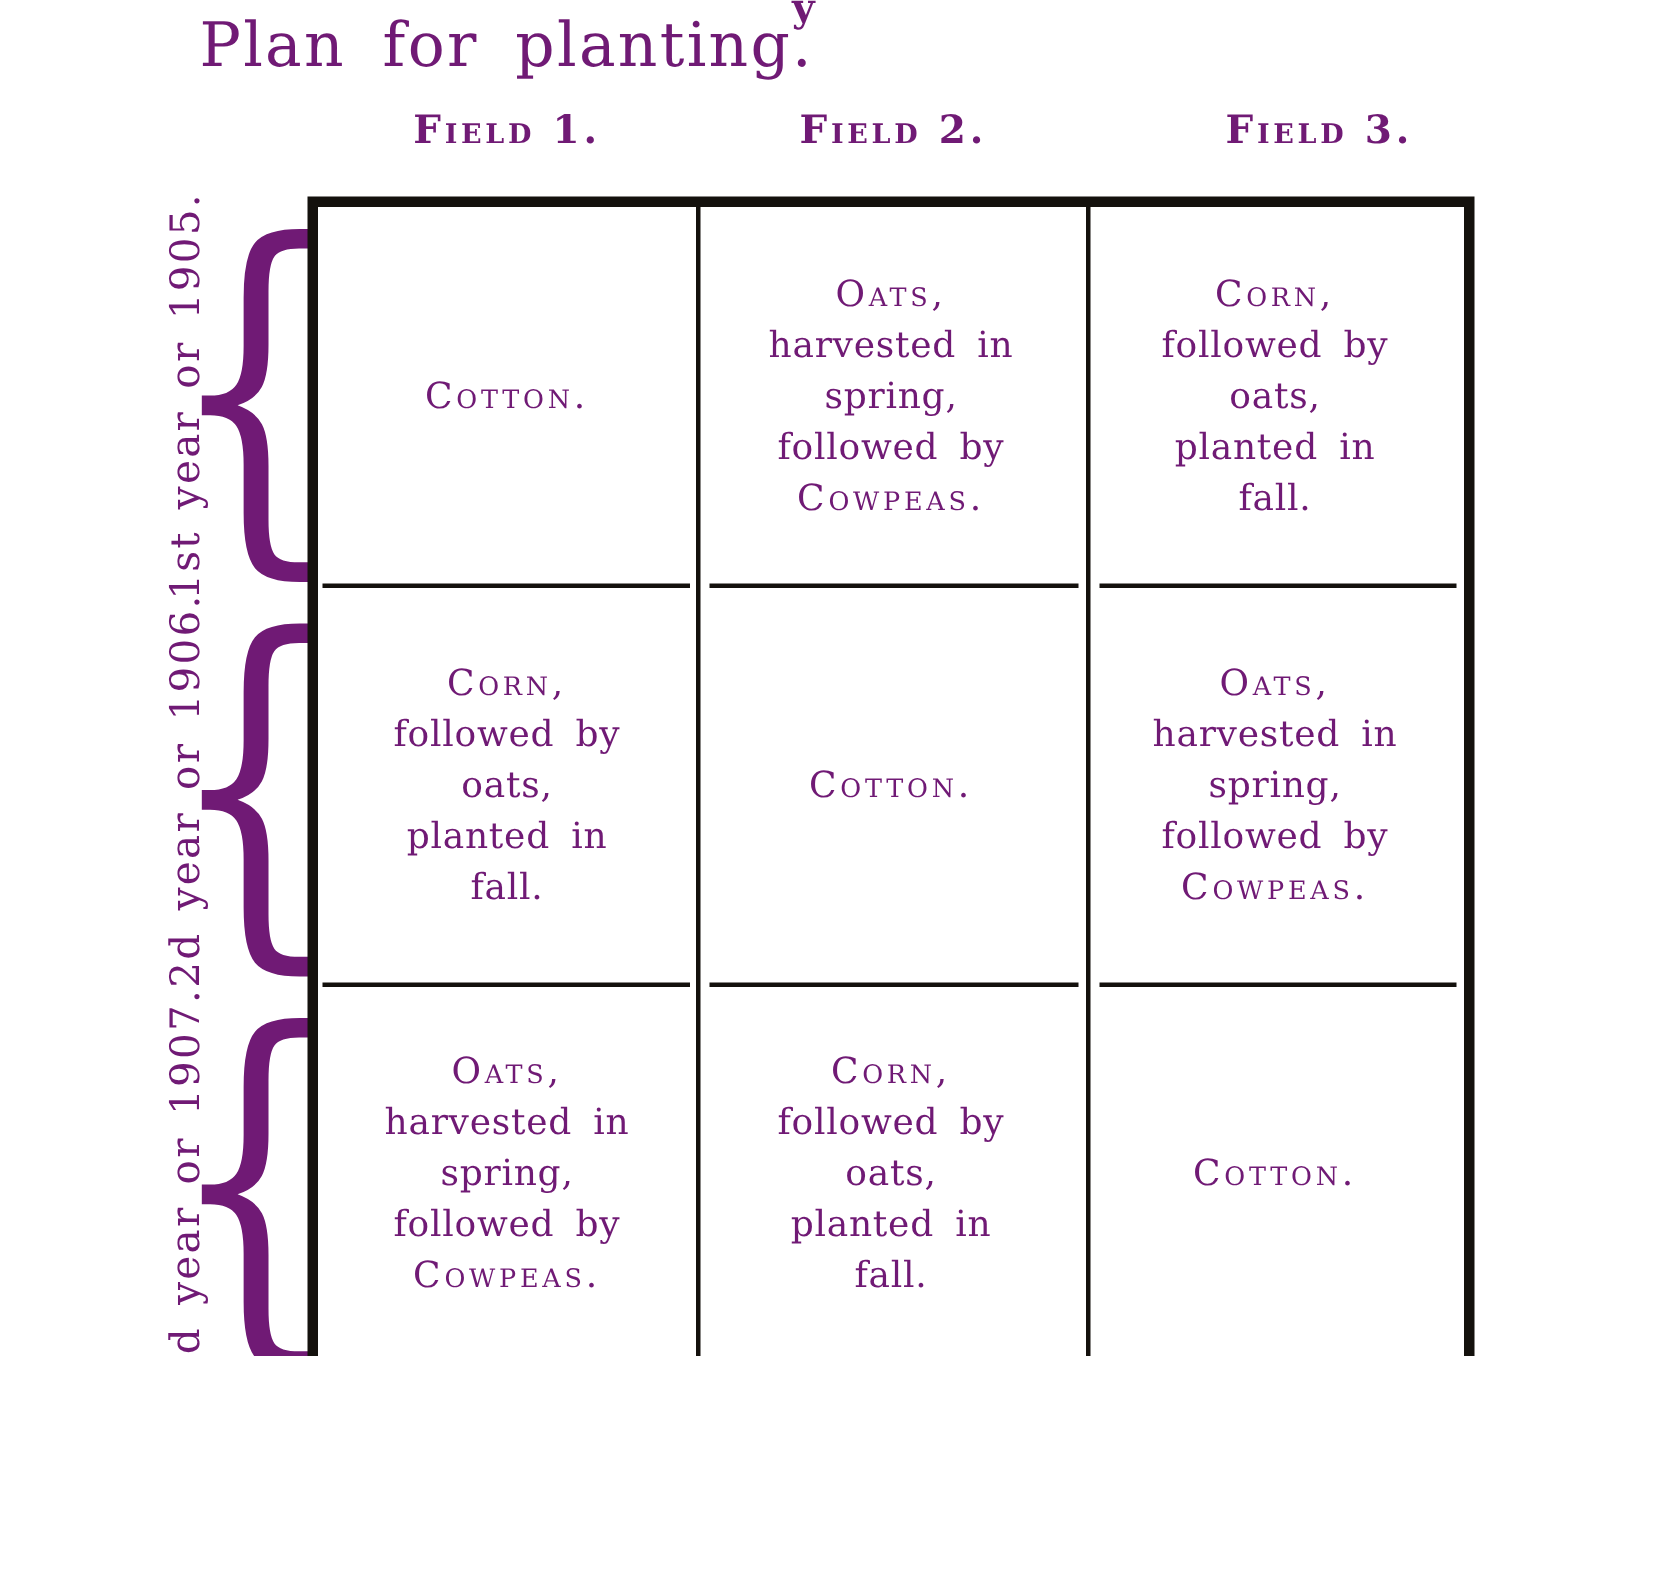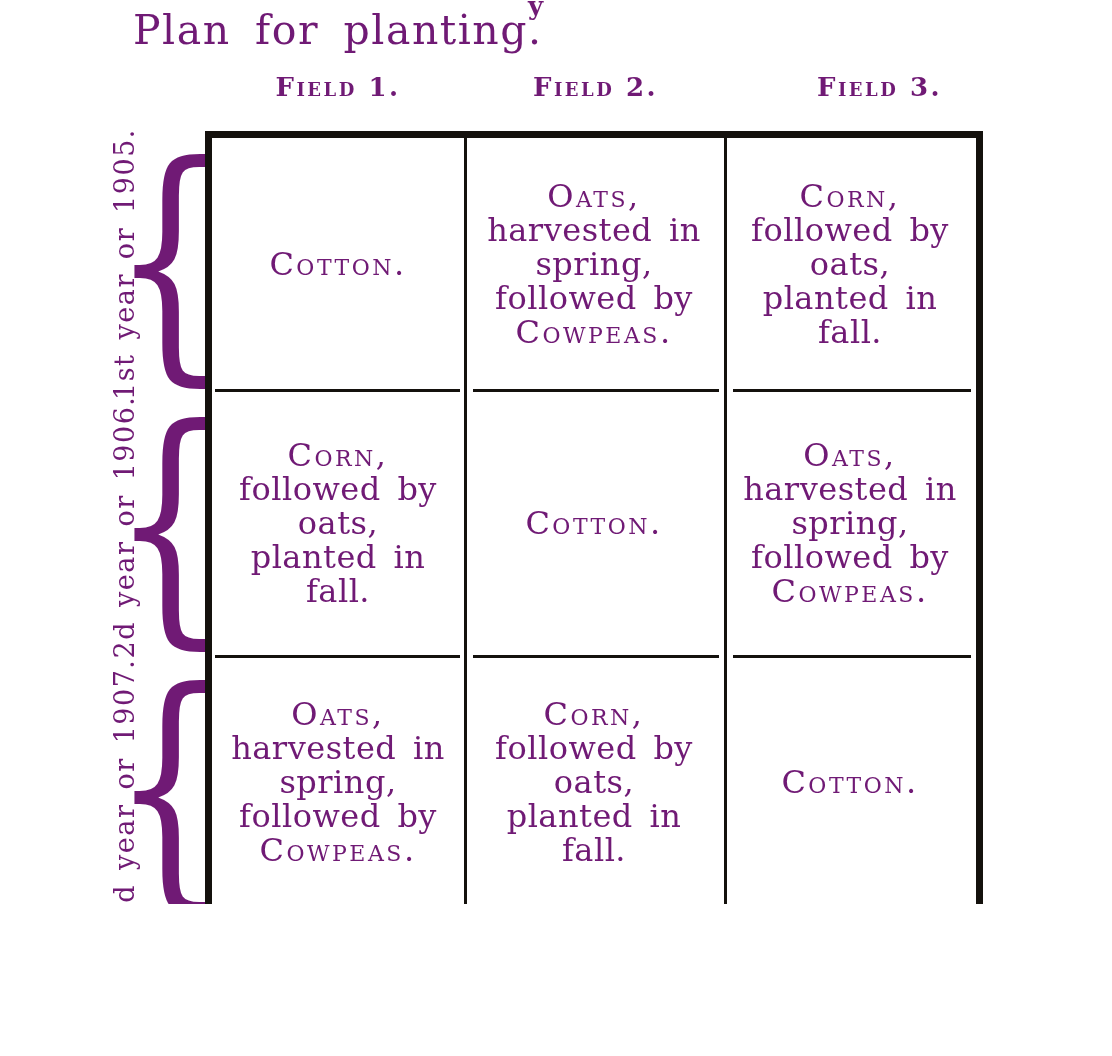--- a/index.html
+++ b/index.html
@@ -78,21 +78,21 @@
     display: grid;
     grid-template-columns: 252px 260px 1fr;
     grid-template-rows: 252px 266px 1fr;
   }
   .cell {
     display: flex;
     flex-direction: column;
     align-items: center;
     justify-content: center;
     text-align: center;
-    font-size: 32px;
+    font-size: 24px;
     line-height: 34px;
   }
   .cline { white-space: nowrap; letter-spacing: 0.5px; word-spacing: 6px; }
   .cline.sc { font-variant: small-caps; letter-spacing: 2.5px; word-spacing: 0; }
 
   .rlabel { position: absolute; width: 0; height: 0; }
   .rlabel > span {
     position: absolute;
     left: 0; top: 0;
     transform: translate(-50%, -50%) rotate(-90deg);

